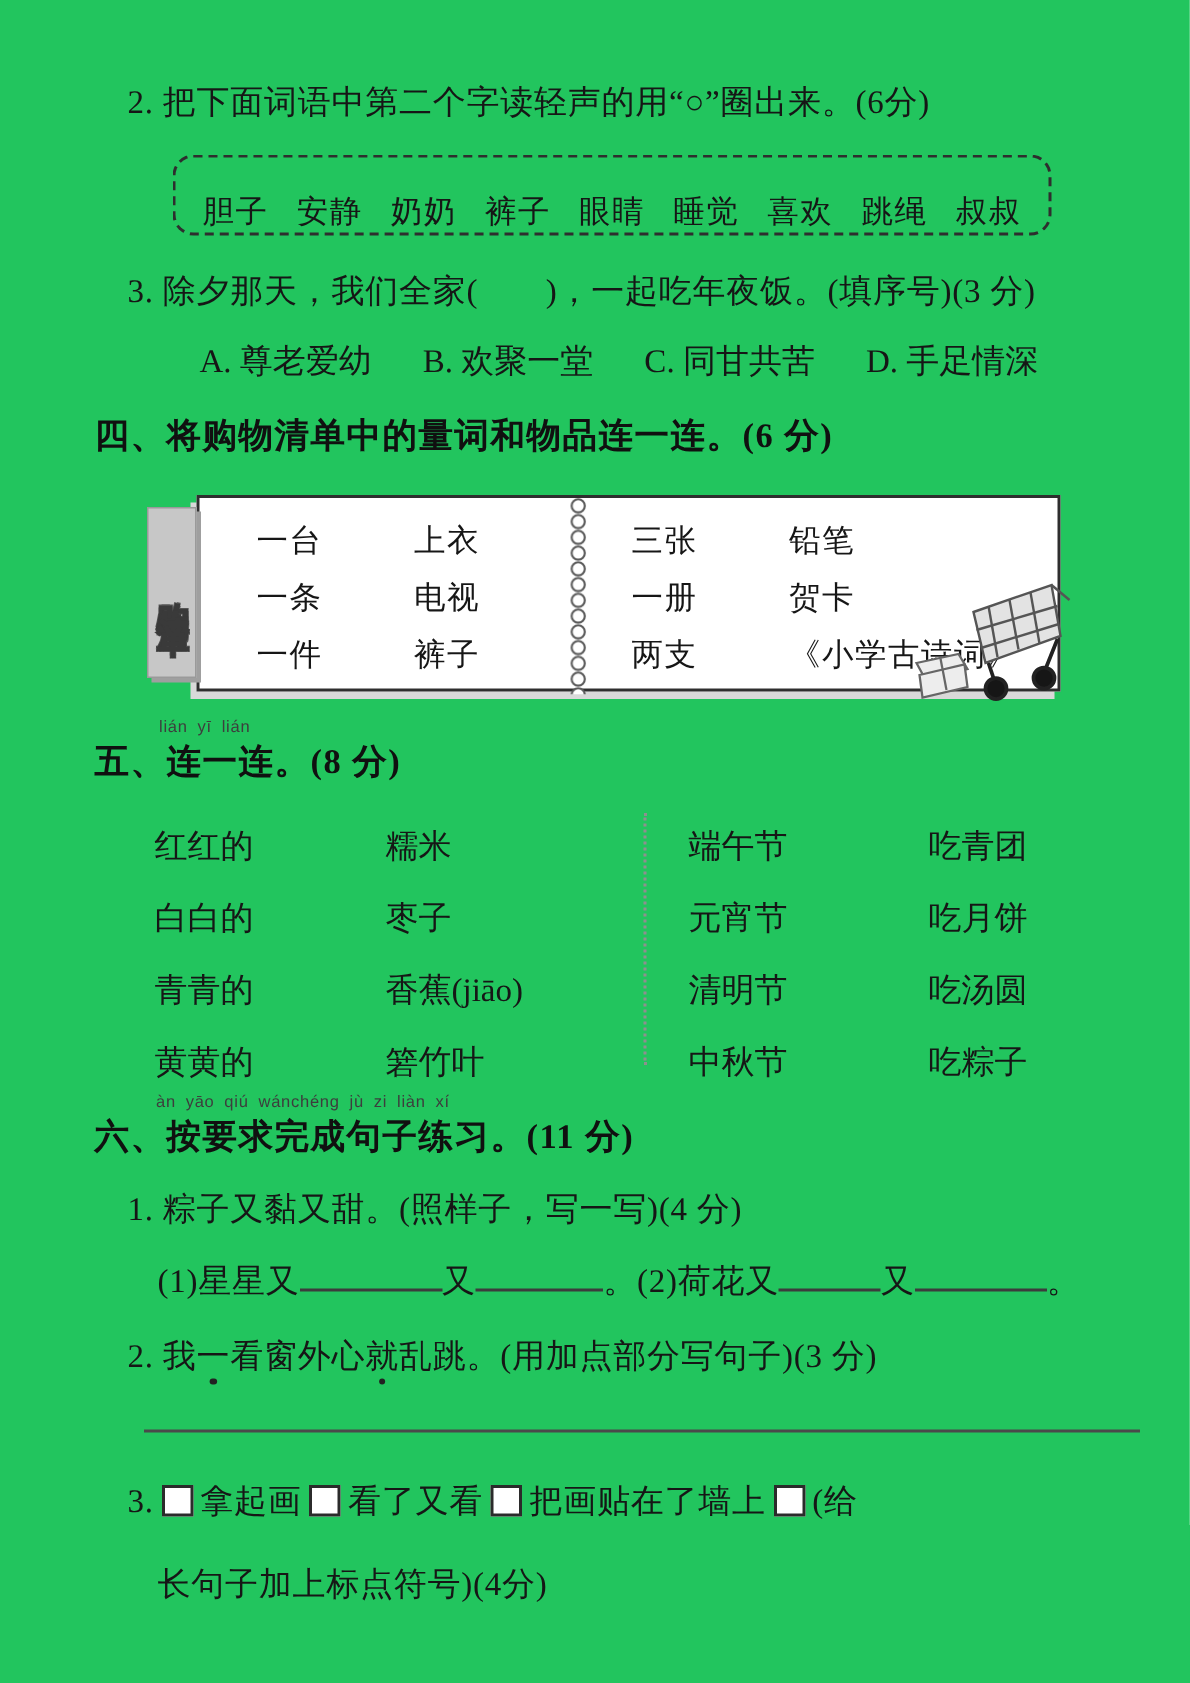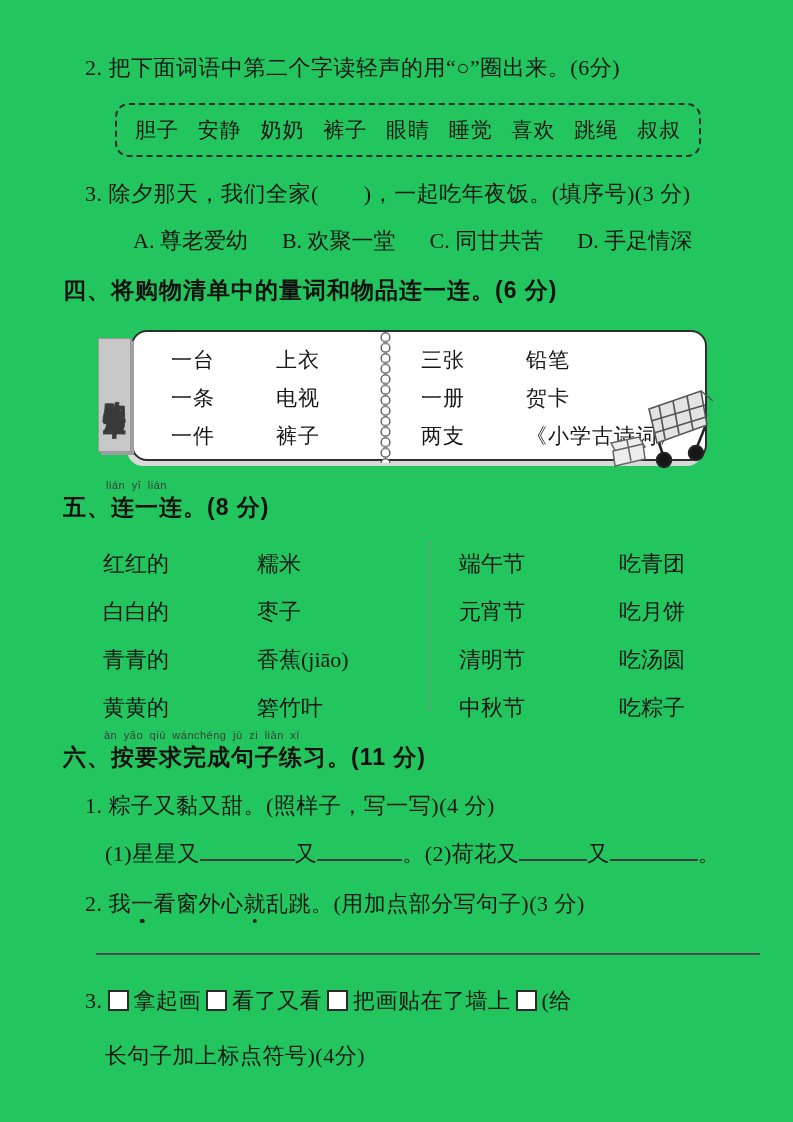--- a/index.html
+++ b/index.html
@@ -2,38 +2,38 @@
 <html><head>
 <meta charset="utf-8">
 <style>
   * { margin:0; padding:0; box-sizing:border-box; }
   body { background:#fff; font-family:"Liberation Serif", serif; color:#161616; }
   .page { position:relative; width:793px; height:1122px; margin:0 auto; background:#22c55e; overflow:hidden; }
 
   .abs { position:absolute; }
   .qline { font-size:22px; line-height:1.45; letter-spacing:0.5px; white-space:nowrap; }
   .pinyin { font-family:"Liberation Sans", sans-serif; font-size:11px; color:#3d3d3d; letter-spacing:0.5px; word-spacing:3px; white-space:nowrap; }
-  .sec-title { font-family:Liberation Sans, sans-serif; font-weight:bold; font-size:23px; letter-spacing:1px; white-space:nowrap; color:#101010; }
+  .sec-title { font-family:Liberation Serif, serif; font-weight:bold; font-size:23px; letter-spacing:1px; white-space:nowrap; color:#101010; }
 
   
   .word-box { left:115px; top:103px; width:586px; height:54px; border:2px dashed #2e2e2e; border-radius:14px;
-    display:flex; align-items:center; justify-content:space-between; padding:0 18px; }
+    display:flex; align-items:flex-end; justify-content:space-between; padding:0 18px; }
   .word-box span { font-size:21px; letter-spacing:1px; }
 
   .options-row { left:105px; top:226px; display:flex; gap:34px; font-size:22px; white-space:nowrap;margin-left:28px; }
 
   
   .shop-wrap { left:95px; top:330px; width:620px; height:136px; }
   .shop-banner { position:absolute; left:3px; top:8px; width:33px; height:114px; background:#c7c7c7;
     border:1px solid #9a9a9a; box-shadow:3px 3px 0 #9f9f9f; display:flex; align-items:center; justify-content:center; }
   .shop-banner span { writing-mode:vertical-rl; text-orientation:upright; font-family:"Liberation Sans", sans-serif;
     font-weight:bold; font-size:21px; letter-spacing:5px; color:#fff; -webkit-text-stroke:1.2px #3a3a3a;
     text-shadow:-1px -1px 0 #555, 1px -1px 0 #555, -1px 1px 0 #555, 1px 1px 0 #555; }
   .shop-box { position:absolute; left:36px; top:0; width:576px; height:131px; background:#fff;
-    border:2px solid #2e2e2e; border-radius:16px; box-shadow:-4px 5px 0 #d9d9d9; }
+    border:2px solid #2e2e2e; border-radius:0; box-shadow:-4px 5px 0 #d9d9d9; }
   .shop-panel { position:absolute; top:9px; display:grid; grid-template-rows:repeat(3, 38px); align-items:center; }
   .shop-panel .row { display:grid; grid-template-columns:105px auto; font-size:21px; letter-spacing:1px; white-space:nowrap; }
   .panel-left { left:38px; width:215px; }
   .panel-right { left:288px; width:285px; }
   .chain { position:absolute; left:246px; top:0; width:13px; height:131px; }
   .cart { position:absolute; right:-10px; bottom:-18px; }
 
   
   .match-wrap { left:95px; top:540px; width:620px; height:178px; font-size:22px; }
   .match-col { position:absolute; top:0; display:grid; grid-template-rows:repeat(4, 48px); align-items:center; white-space:nowrap; }

